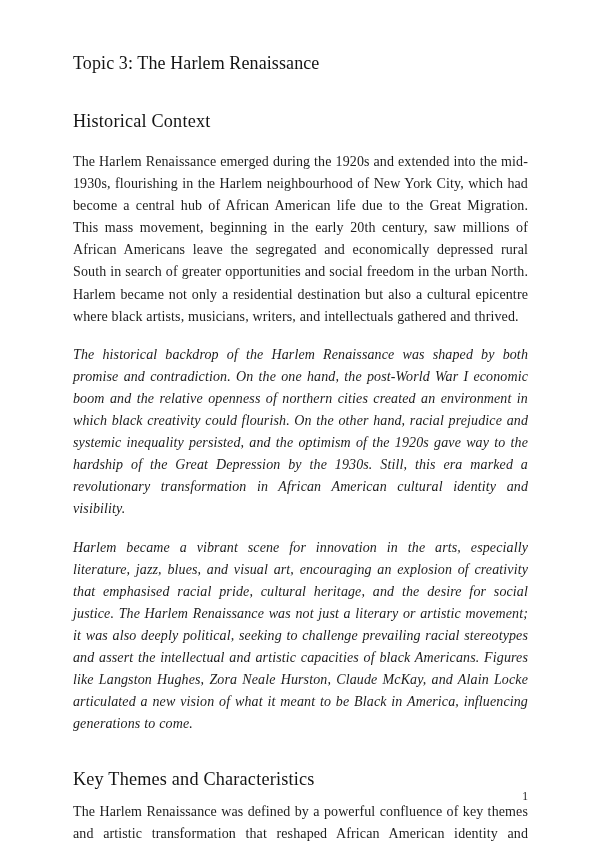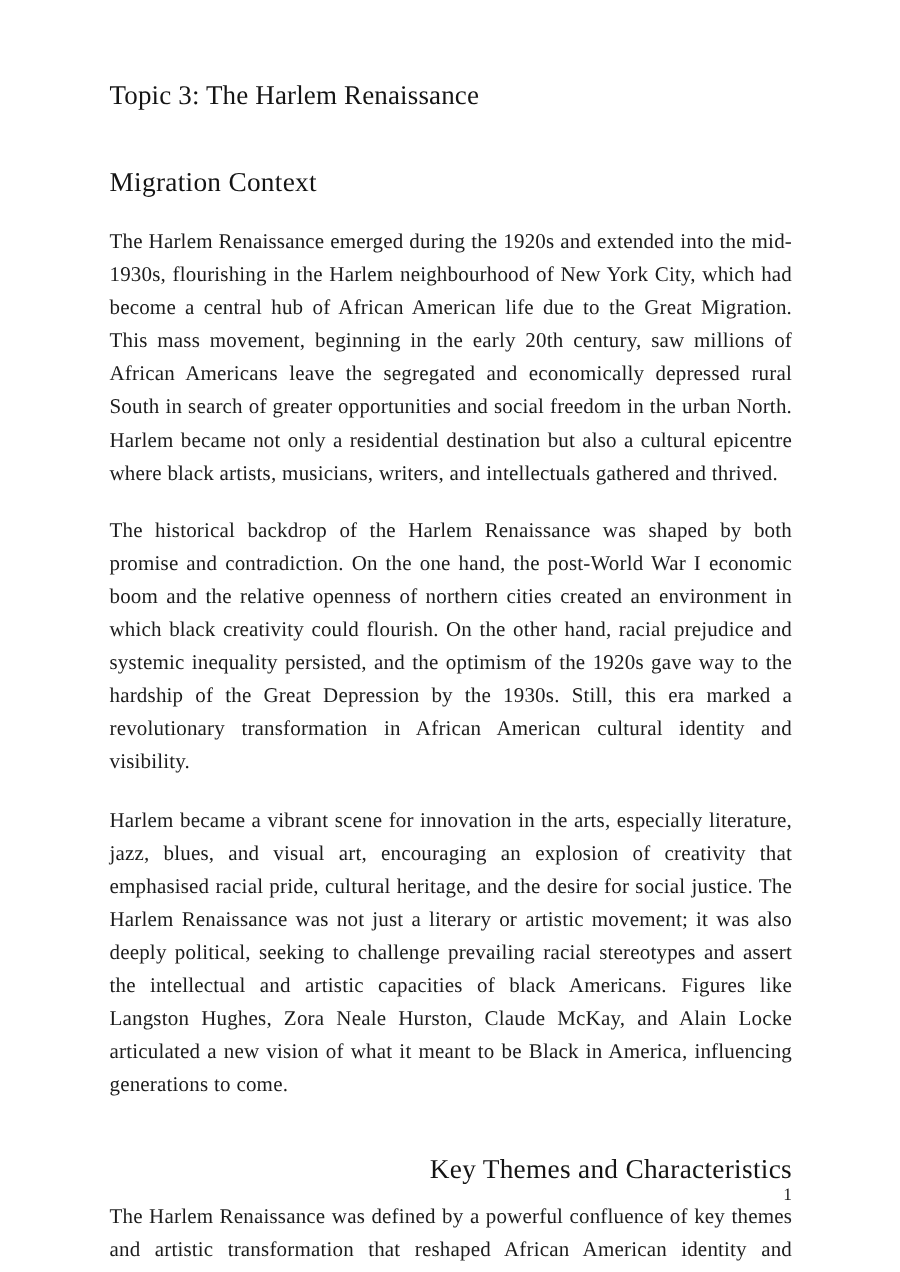--- a/index.html
+++ b/index.html
@@ -49,36 +49,36 @@
     font-family: "Liberation Serif", "DejaVu Serif", serif;
     font-size: 18.2px;
     font-weight: 400;
     letter-spacing: 0.2px;
     margin: 0;
     line-height: 22px;
     color: #141414;
   }
 
   .heading-1 { padding-top: 32px; }
-  .heading-2 { padding-top: 33px; text-align: right; }
+  .heading-2 { padding-top: 33px; }
 
   .body-para {
     font-family: "Liberation Serif", "DejaVu Serif", serif;
     font-size: 14px;
     line-height: 22.1px;
     text-align: justify;
     text-justify: inter-word;
     margin: 0;
     letter-spacing: 0.12px;
     word-spacing: 0.2px;
     color: #1c1c1c;
   }
 
   .para-first { padding-top: 19px; }
-  .para-gap   { padding-top: 16px; }
+  .para-gap   { padding-top: 16px; font-style: italic; }
   .para-after-heading { padding-top: 11px; }
 
   .page-number {
     position: absolute;
     right: 72px;
     top: 789px;
     width: 60px;
     text-align: right;
     font-family: "Liberation Serif", "DejaVu Serif", serif;
     font-size: 11.6px;
@@ -88,21 +88,21 @@
 </style>
 </head>
 <body>
 
 <div id="page">
 
   <div id="content">
 
     <h1 class="doc-title">Topic 3: The Harlem Renaissance</h1>
 
-    <h2 class="section-heading heading-1">Migration Context</h2>
+    <h2 class="section-heading heading-1">Historical Context</h2>
 
     <p class="body-para para-first">The Harlem Renaissance emerged during the 1920s and extended into the mid-1930s, flourishing in the Harlem neighbourhood of New York City, which had become a central hub of African American life due to the Great Migration. This mass movement, beginning in the early 20th century, saw millions of African Americans leave the segregated and economically depressed rural South in search of greater opportunities and social freedom in the urban North. Harlem became not only a residential destination but also a cultural epicentre where black artists, musicians, writers, and intellectuals gathered and thrived.</p>
 
     <p class="body-para para-gap">The historical backdrop of the Harlem Renaissance was shaped by both promise and contradiction. On the one hand, the post-World War I economic boom and the relative openness of northern cities created an environment in which black creativity could flourish. On the other hand, racial prejudice and systemic inequality persisted, and the optimism of the 1920s gave way to the hardship of the Great Depression by the 1930s. Still, this era marked a revolutionary transformation in African American cultural identity and visibility.</p>
 
     <p class="body-para para-gap">Harlem became a vibrant scene for innovation in the arts, especially literature, jazz, blues, and visual art, encouraging an explosion of creativity that emphasised racial pride, cultural heritage, and the desire for social justice. The Harlem Renaissance was not just a literary or artistic movement; it was also deeply political, seeking to challenge prevailing racial stereotypes and assert the intellectual and artistic capacities of black Americans. Figures like Langston Hughes, Zora Neale Hurston, Claude McKay, and Alain Locke articulated a new vision of what it meant to be Black in America, influencing generations to come.</p>
 
     <h2 class="section-heading heading-2">Key Themes and Characteristics</h2>
 
     <p class="body-para para-after-heading">The Harlem Renaissance was defined by a powerful confluence of key themes and artistic transformation that reshaped African American identity and cultural output in the early 20th century.</p>

